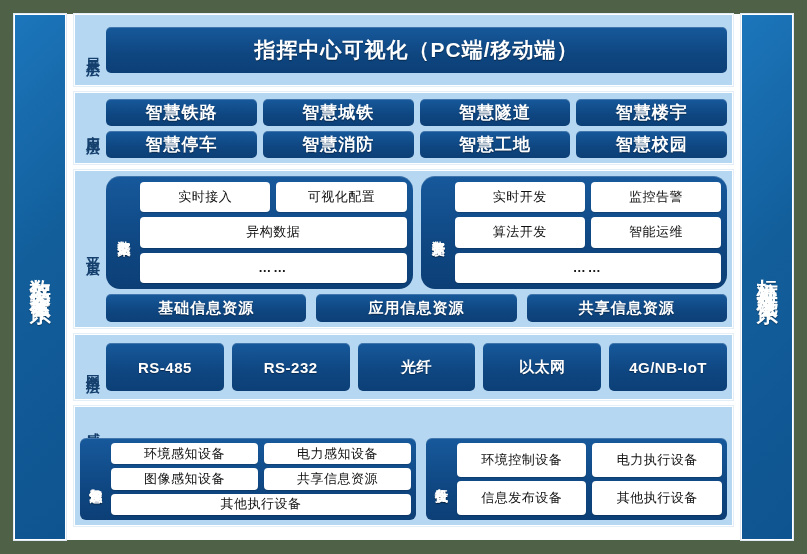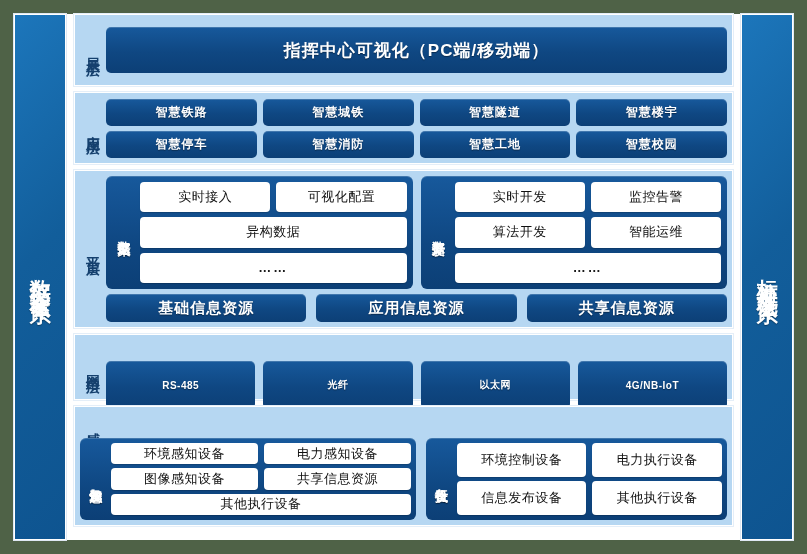--- a/index.html
+++ b/index.html
@@ -116,52 +116,52 @@
     box-sizing: border-box;
     text-shadow: 0 1px 1px rgba(0,0,0,0.4);
     box-shadow: inset 0 1px 0 rgba(255,255,255,0.18);
   }
 
   
   .layer-display { height: 72px; }
   .display-bar {
     height: 46px;
     width: 100%;
+    font-size: 21px;
+    letter-spacing: 1px;
+  }
+
+  
+  .layer-app { height: 72px; }
+  .app-row {
+    display: flex;
+    flex-direction: row;
+    gap: 6px;
+    height: 27px;
+  }
+  .app-cell {
+    flex: 1 1 0;
+    height: 27px;
     font-size: 17px;
     letter-spacing: 1px;
   }
 
   
-  .layer-app { height: 72px; }
-  .app-row {
-    display: flex;
-    flex-direction: row;
-    gap: 6px;
-    height: 27px;
-  }
-  .app-cell {
-    flex: 1 1 0;
-    height: 27px;
-    font-size: 12px;
-    letter-spacing: 1px;
-  }
-
-  
   .layer-platform { height: 158px; }
   .platform-top {
     display: flex;
     flex-direction: row;
     gap: 8px;
     flex: 1 1 auto;
     min-height: 0;
   }
   .pgroup {
     flex: 1 1 0;
     background: linear-gradient(180deg, #17599c 0%, #0f4782 60%, #0c3f76 100%);
-    border-radius: 6px;
+    border-radius: 14px;
     display: flex;
     flex-direction: row;
     align-items: stretch;
     padding: 6px;
     gap: 6px;
     box-sizing: border-box;
     box-shadow: inset 0 1px 0 rgba(255,255,255,0.18);
   }
   .pgroup-label {
     flex: 0 0 22px;
@@ -231,23 +231,22 @@
   .layer-net { height: 66px; }
   .net-row {
     display: flex;
     flex-direction: row;
     gap: 8px;
     height: 48px;
   }
   .net-cell {
     flex: 1 1 0;
     height: 48px;
-    font-size: 10px;
+    font-size: 15px;
     letter-spacing: 0.5px;
-    margin-top: 18px;
   }
 
   
   .layer-sense { height: 120px; flex-direction: column; }
   .sense-row {
     display: flex;
     flex-direction: row;
     gap: 10px;
     flex: 1 1 auto;
     min-height: 0;
@@ -392,20 +391,21 @@
         </div>
       </div>
 
       <div class="layer layer-net">
         <div class="layer-label">
           <span>网络层</span>
         </div>
         <div class="layer-body">
           <div class="net-row">
             <div class="navy net-cell">RS-485</div>
+            <div class="navy net-cell">RS-232</div>
             <div class="navy net-cell">光纤</div>
             <div class="navy net-cell">以太网</div>
             <div class="navy net-cell">4G/NB-IoT</div>
           </div>
         </div>
       </div>
 
       <div class="layer layer-sense">
         <div class="layer-label">
           <span>感知层</span>

